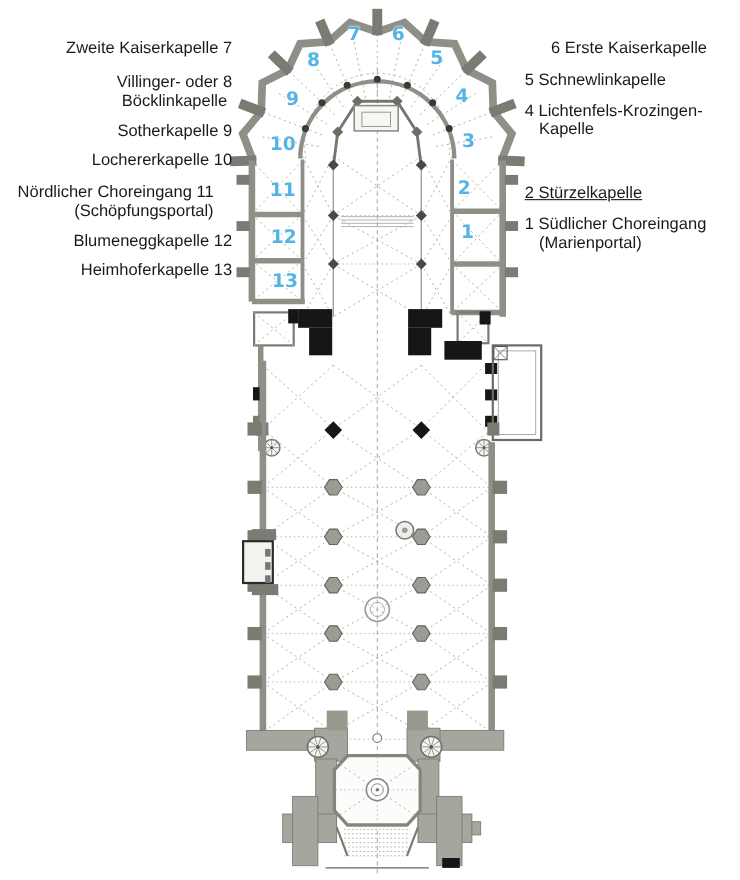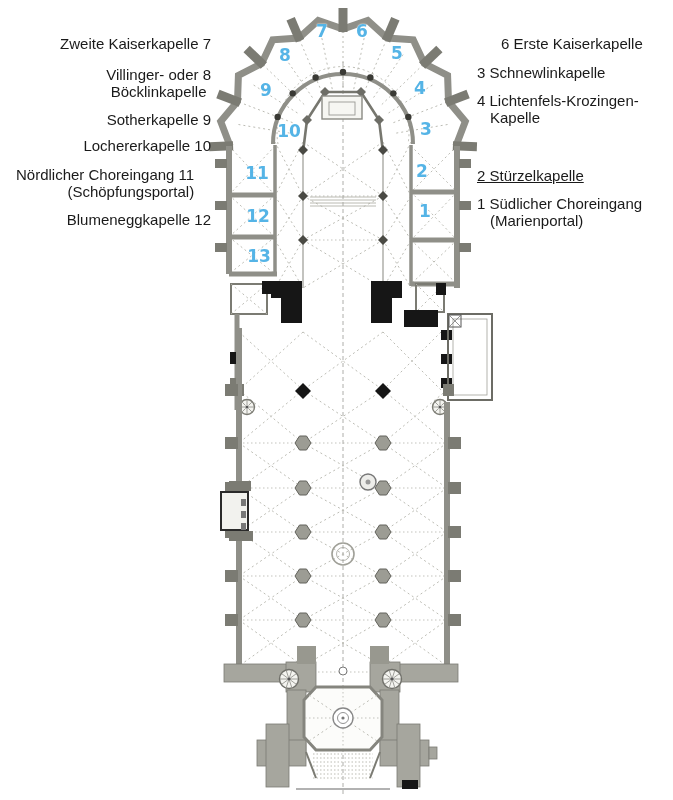--- a/index.html
+++ b/index.html
@@ -319,21 +319,21 @@
   <div id="markers">
       <span class="marker" style="left: 425px; top: 211px; color: rgb(85, 180, 230);">1</span>
       <span class="marker" style="left: 422px; top: 171px; color: rgb(85, 180, 230);">2</span>
       <span class="marker" style="left: 426px; top: 129px; color: rgb(85, 180, 230);">3</span>
       <span class="marker" style="left: 420px; top: 88px; color: rgb(85, 180, 230);">4</span>
       <span class="marker" style="left: 397px; top: 53px; color: rgb(85, 180, 230);">5</span>
       <span class="marker" style="left: 362px; top: 31px; color: rgb(85, 180, 230);">6</span>
       <span class="marker" style="left: 322px; top: 31px; color: rgb(85, 180, 230);">7</span>
       <span class="marker" style="left: 285px; top: 55px; color: rgb(85, 180, 230);">8</span>
       <span class="marker" style="left: 266px; top: 90px; color: rgb(85, 180, 230);">9</span>
-      <span class="marker" style="left: 257px; top: 131px; color: rgb(85, 180, 230); margin-left: 32px;">10</span>
+      <span class="marker" style="left: 257px; top: 131px; color: rgb(85, 180, 230);">10</span>
       <span class="marker" style="left: 257px; top: 173px; color: rgb(85, 180, 230);">11</span>
       <span class="marker" style="left: 258px; top: 216px; color: rgb(85, 180, 230);">12</span>
       <span class="marker" style="left: 259px; top: 256px; color: rgb(85, 180, 230);">13</span>
     </div>
 
   <div class="lg lg-l" id="l1">
       <div>Zweite Kaiserkapelle 7</div>
     </div>
   <div class="lg lg-l" id="l2">
       <div>Villinger- oder 8</div>
@@ -345,26 +345,29 @@
   <div class="lg lg-l" id="l4">
       <div>Lochererkapelle 10</div>
     </div>
   <div class="lg lg-l" id="l5">
       <div>Nördlicher Choreingang 11</div>
       <div>(Schöpfungsportal)</div>
     </div>
   <div class="lg lg-l" id="l6">
       <div>Blumeneggkapelle 12</div>
     </div>
+  <div class="lg lg-l" id="l7">
+      <div>Heimhoferkapelle 13</div>
+    </div>
 
   <div class="lg lg-r" id="r1">
       <div>6 Erste Kaiserkapelle</div>
     </div>
   <div class="lg lg-r" id="r2">
-      <div>3 Schnewlinkapelle</div>
+      <div>5 Schnewlinkapelle</div>
     </div>
   <div class="lg lg-r hang" id="r3">
       <div><span>4 Lichtenfels-Krozingen-</span><br><span>Kapelle</span></div>
     </div>
   <div class="lg lg-r" id="r5">
       <div>2 Stürzelkapelle</div>
     </div>
   <div class="lg lg-r hang" id="r6">
       <div><span>1 Südlicher Choreingang</span><br><span>(Marienportal)</span></div>
     </div>

